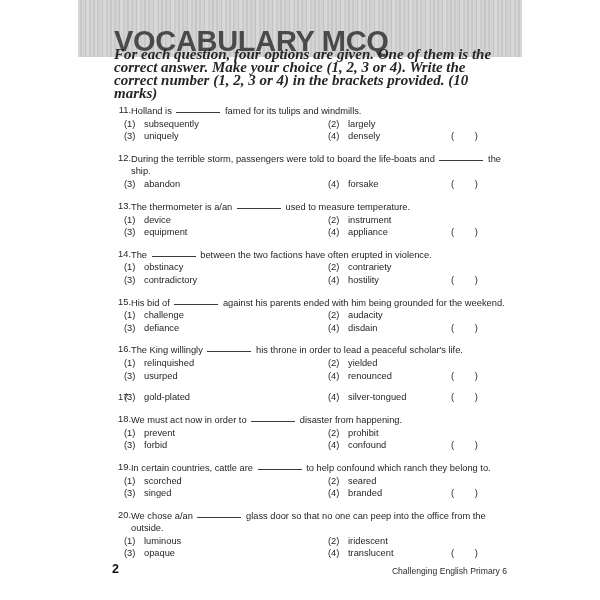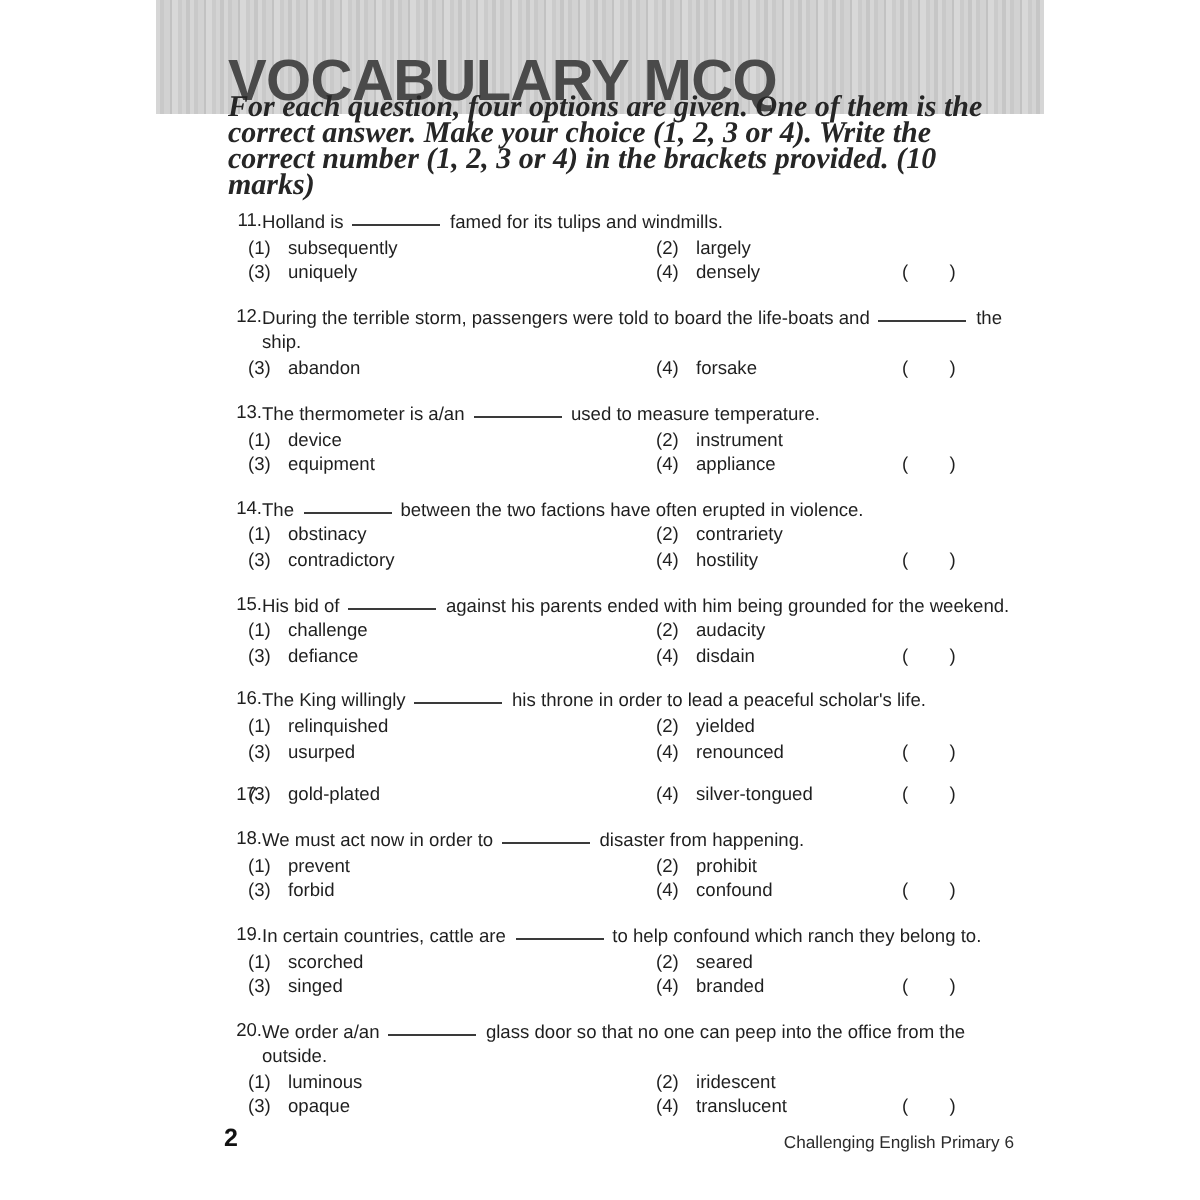--- a/index.html
+++ b/index.html
@@ -289,21 +289,21 @@
         </div>
         <div class="opt-row">
           <div class="opt col1"><span class="lbl">(3)</span><span>singed</span></div>
           <div class="opt col2"><span class="lbl">(4)</span><span>branded</span></div>
           <span class="bracket">(        )</span>
         </div>
       </div>
     </div>
     <div class="question">
       <div class="q-num">20.</div>
-      <div class="q-stem"><span>We order a/an</span> <span class="blank"></span> <span>glass door so that no one can peep into the office from the outside.</span></div>
+      <div class="q-stem"><span>We chose a/an</span> <span class="blank"></span> <span>glass door so that no one can peep into the office from the outside.</span></div>
       <div class="options">
         <div class="opt-row">
           <div class="opt col1"><span class="lbl">(1)</span><span>luminous</span></div>
           <div class="opt col2"><span class="lbl">(2)</span><span>iridescent</span></div>
         </div>
         <div class="opt-row">
           <div class="opt col1"><span class="lbl">(3)</span><span>opaque</span></div>
           <div class="opt col2"><span class="lbl">(4)</span><span>translucent</span></div>
           <span class="bracket">(        )</span>
         </div>

